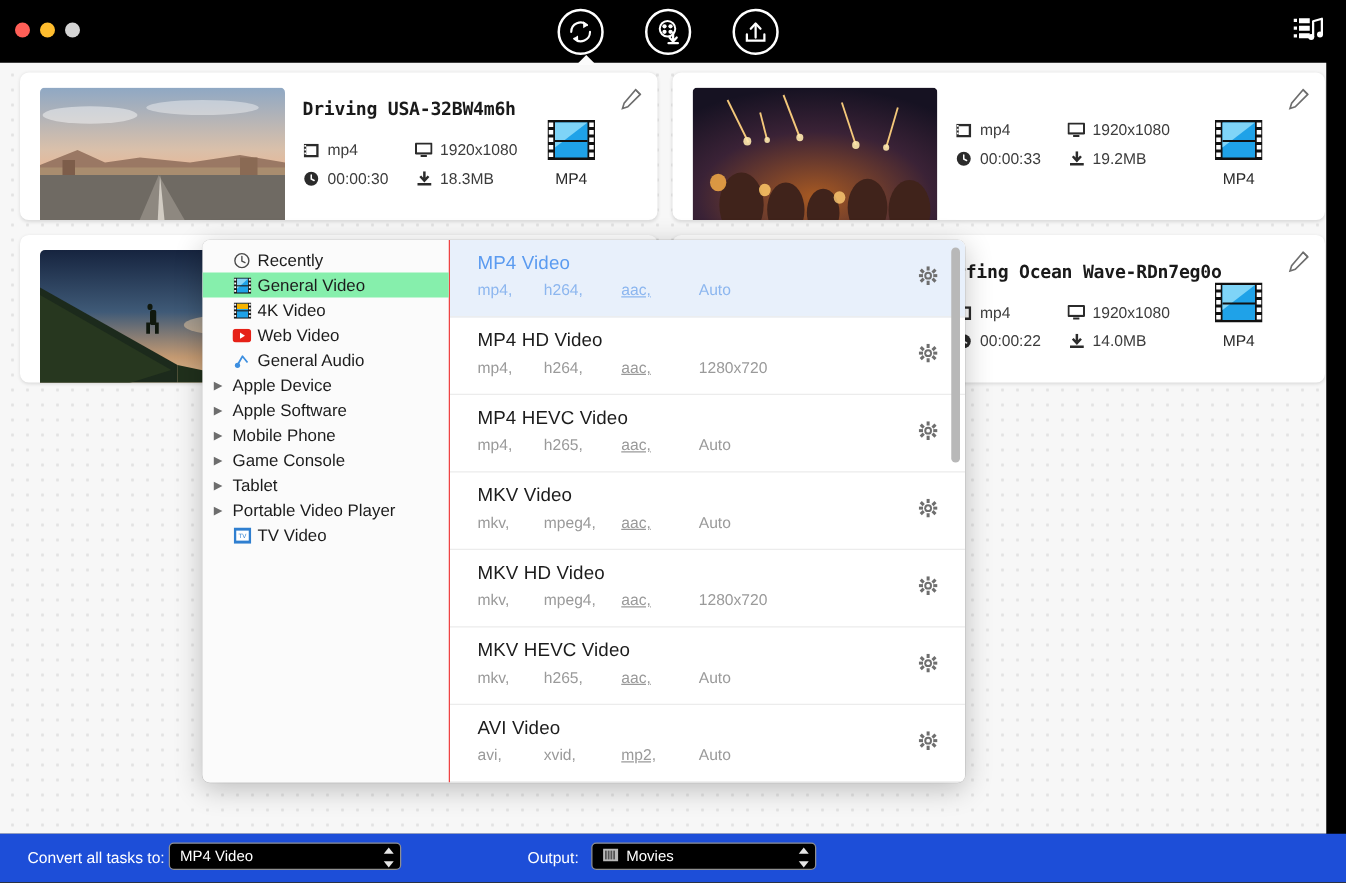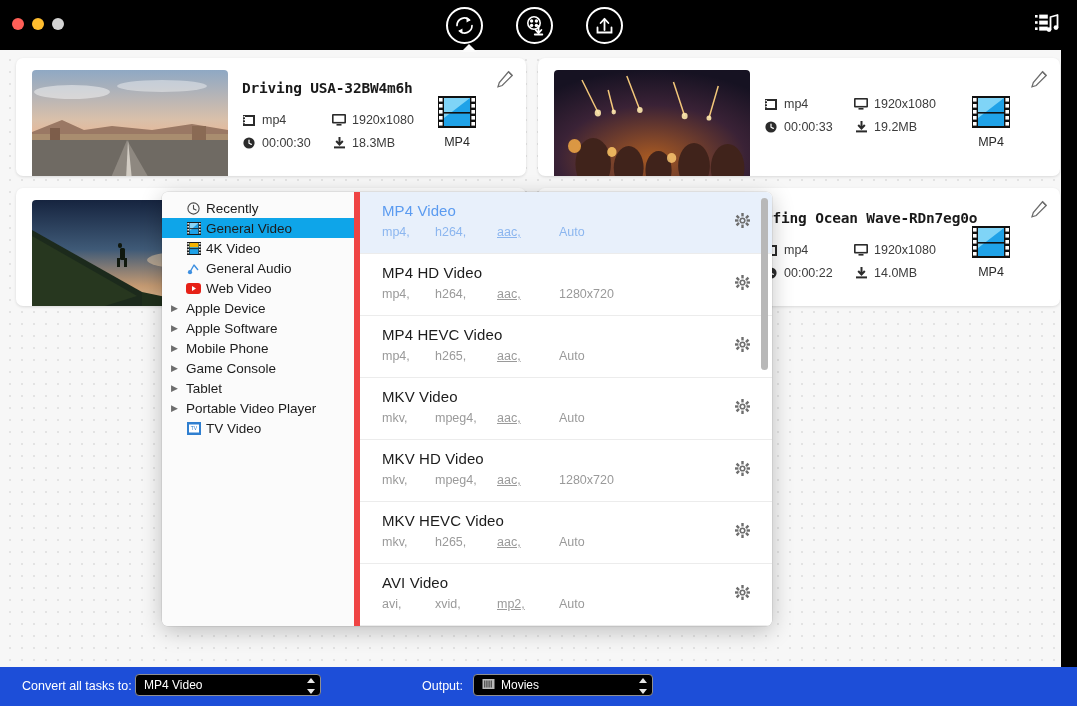--- a/index.html
+++ b/index.html
@@ -125,33 +125,33 @@
     background: #fbfbfb;
     border-radius: 6px;
     box-shadow: 0 5px 22px rgba(0,0,0,0.24), 0 0 0 0.5px rgba(0,0,0,0.12);
     display: flex;
     overflow: hidden;
     z-index: 30;
   }
   .pop-left {
     width: 198px;
     background: #fbfbfb;
-    border-right: 6px solid #ef4444;
+    border-right: 1px solid #ef4444;
     padding-top: 6px;
     flex: 0 0 auto;
   }
   .cat {
     height: 20px;
     display: flex; align-items: center;
     padding-left: 9px;
     font-size: 13.5px;
     color: #1c1c1c;
     gap: 5px;
   }
-  .cat.selected { background: #0ea5e9; }
+  .cat.selected { background: #86efac; }
   .cat-arrow {
     width: 10px; flex: 0 0 10px;
     font-size: 9px; color: #6d6d6d; line-height: 1;
   }
   .cat-ico {
     width: 15px; height: 14px; flex: 0 0 15px;
     display: inline-flex; align-items: center; justify-content: center;
   }
 
   .pop-right {
@@ -643,37 +643,37 @@
                   <rect x="12.1" y="10" width="1.5" height="1.5"></rect>
                 </g>
               </svg>
           </span>
           <span>4K Video</span>
         </div>
 
         <div class="cat">
           <span class="cat-arrow"></span>
           <span class="cat-ico">
+            <svg width="15" height="11" viewBox="0 0 15 11">
+                <rect width="15" height="11" rx="3" fill="#e62117"></rect>
+                <path d="M6 3 L10 5.5 L6 8 Z" fill="#fff"></path>
+              </svg>
+          </span>
+          <span>Web Video</span>
+        </div>
+
+        <div class="cat">
+          <span class="cat-arrow"></span>
+          <span class="cat-ico">
             <svg width="14" height="13" viewBox="0 0 14 13">
                 <path d="M3 10 L7 3 L11 8" stroke="#3d8fe0" stroke-width="1.4" fill="none" stroke-linejoin="round"></path>
                 <circle cx="3" cy="10.2" r="2.1" fill="#3d8fe0"></circle>
               </svg>
           </span>
           <span>General Audio</span>
-        </div>
-
-        <div class="cat">
-          <span class="cat-arrow"></span>
-          <span class="cat-ico">
-            <svg width="15" height="11" viewBox="0 0 15 11">
-                <rect width="15" height="11" rx="3" fill="#e62117"></rect>
-                <path d="M6 3 L10 5.5 L6 8 Z" fill="#fff"></path>
-              </svg>
-          </span>
-          <span>Web Video</span>
         </div>
 
         <div class="cat">
           <span class="cat-arrow">▶</span>
           <span>Apple Device</span>
         </div>
         <div class="cat">
           <span class="cat-arrow">▶</span>
           <span>Apple Software</span>
         </div>

